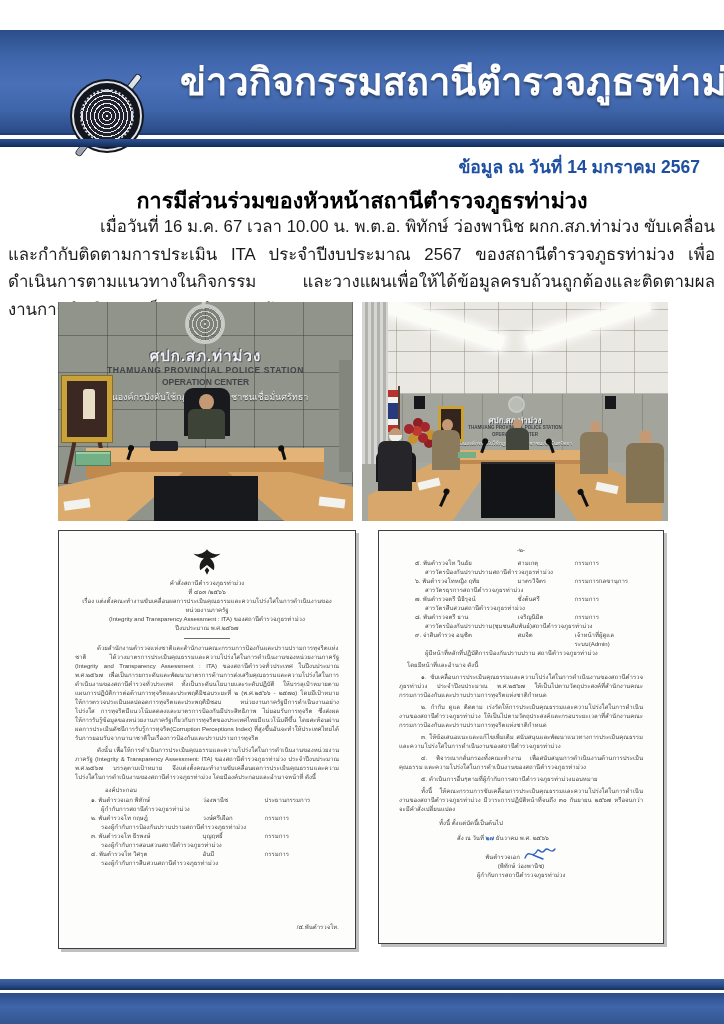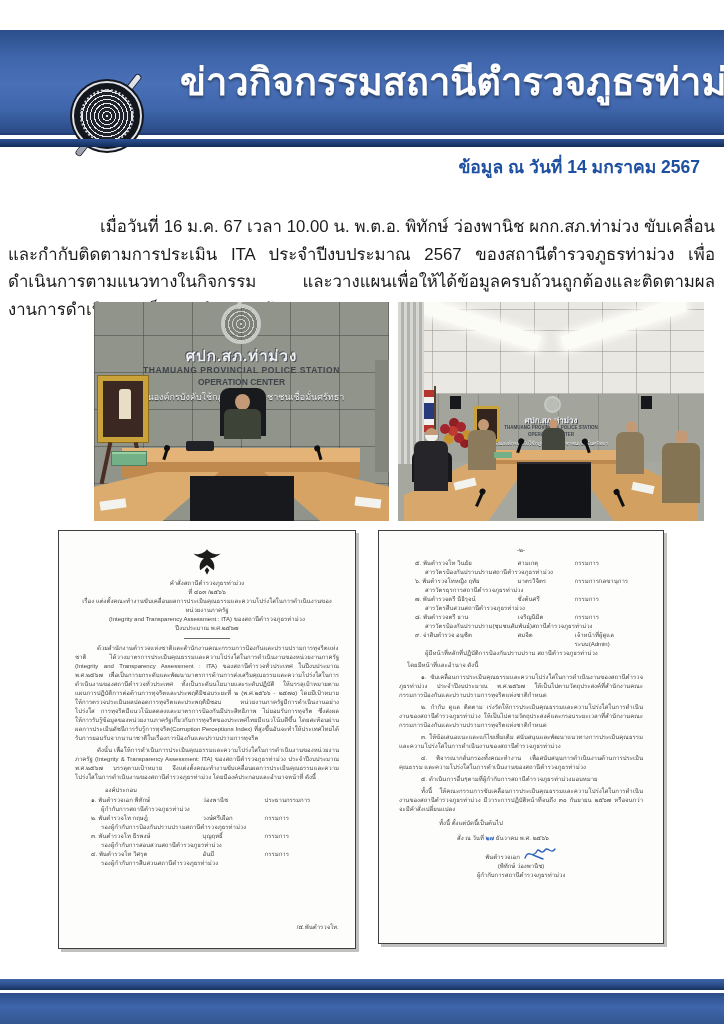--- a/index.html
+++ b/index.html
@@ -26,21 +26,21 @@
     border:2px dotted #cbd0da; }
 
   
   .date-line { position:absolute; top:153px; right:24px; font-size:17.5px; font-weight:bold; color:#1e4fa1; }
   .article-title { position:absolute; top:183px; left:0; width:724px; text-align:center;
     font-size:21.5px; font-weight:bold; color:#000; }
   .article-body { position:absolute; top:213px; left:8px; width:707px; font-size:16.8px; line-height:27.6px;
     color:#1b1b1b; text-align:justify; text-indent:92px; }
 
   
-  .photo { position:absolute; top:302px; height:219px; overflow:hidden; background:#8f9289;margin-left:36px; }
+  .photo { position:absolute; top:302px; height:219px; overflow:hidden; background:#8f9289; }
   .photo * { position:absolute; }
   #photoL { left:58px; width:295px; }
   #photoR { left:362px; width:306px; background:#a6a8a0; }
 
   
   .wallL { left:0; top:0; width:100%; height:100%;
     background-image:
       repeating-linear-gradient(90deg, rgba(58,62,54,.45) 0 1px, transparent 1px 49px),
       repeating-linear-gradient(0deg, rgba(58,62,54,.45) 0 1px, transparent 1px 37px);
     background-color:#90948b; }
@@ -153,20 +153,21 @@
     <div class="emblem">
       <div class="sword"></div>
       <div class="ring"></div>
       <div class="inner"></div>
     </div>
   </div>
   <div class="hdr-title">ข่าวกิจกรรมสถานีตำรวจภูธรท่าม่วง</div>
   <div class="hdr-navy"></div>
 
   <div class="date-line">ข้อมูล ณ วันที่  14  มกราคม  2567</div>
+  <div class="article-title">การมีส่วนร่วมของหัวหน้าสถานีตำรวจภูธรท่าม่วง</div>
   <p class="article-body">เมื่อวันที่ 16 ม.ค. 67 เวลา 10.00 น. พ.ต.อ. พิทักษ์  ว่องพานิช  ผกก.สภ.ท่าม่วง  ขับเคลื่อนและกำกับติดตามการประเมิน ITA ประจำปีงบประมาณ 2567 ของสถานีตำรวจภูธรท่าม่วง เพื่อดำเนินการตามแนวทางในกิจกรรม และวางแผนเพื่อให้ได้ข้อมูลครบถ้วนถูกต้องและติดตามผลงานการดำเนินการเป็นประจำเคร่งครัด</p>
 
   <div class="photo" id="photoL">
     <div class="wallL"></div>
     <div class="magL"></div>
     <div class="signL-th">ศปก.สภ.ท่าม่วง</div>
     <div class="signL-en1">THAMUANG PROVINCIAL POLICE STATION</div>
     <div class="signL-en2">OPERATION CENTER</div>
     <div class="signL-slogan">เป็นองค์กรบังคับใช้กฎหมายที่ประชาชนเชื่อมั่นศรัทธา</div>
     <div class="colR"></div>

